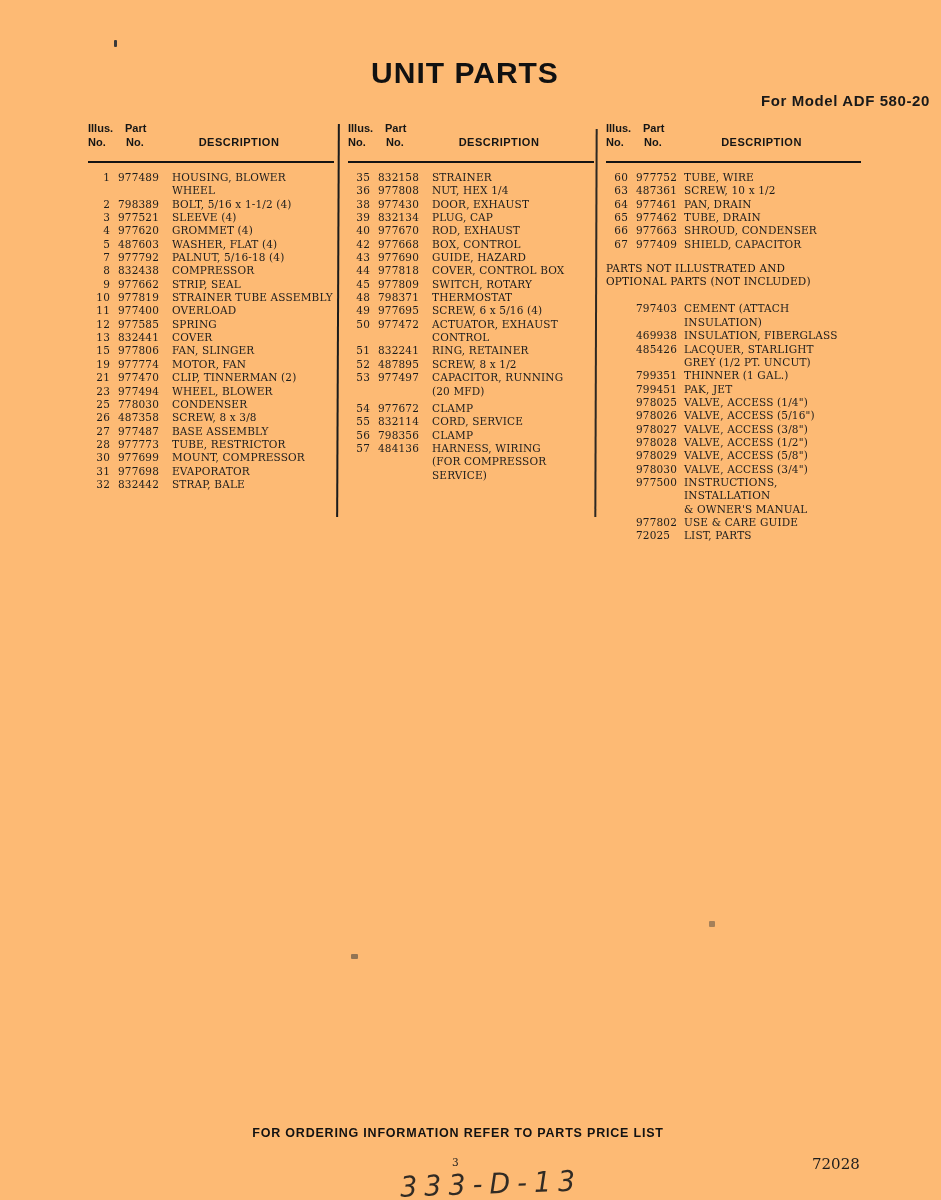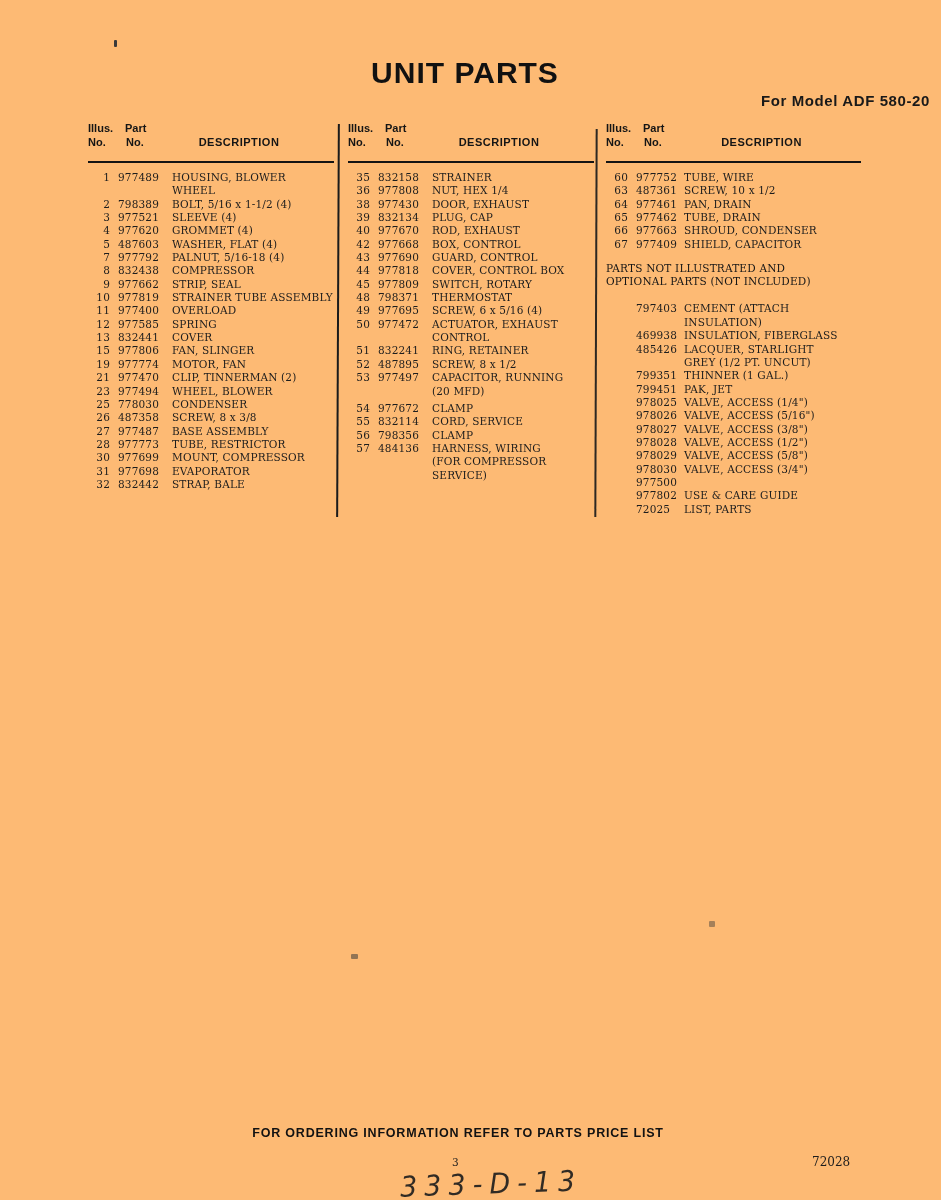--- a/index.html
+++ b/index.html
@@ -48,21 +48,21 @@
   .vline{position:absolute;width:2px;background:#1b1b1b;}
   .v1{left:337px;top:124px;height:393px;transform:rotate(0.25deg);}
   .v2{left:595px;top:129px;height:388px;transform:rotate(0.2deg);opacity:0.92;}
 
   .ordering{
     position:absolute;top:1126px;left:0;width:916px;text-align:center;
     font-family:"Liberation Sans", sans-serif;font-weight:bold;
     font-size:12.5px;letter-spacing:0.8px;color:#121212;
   }
   .pagenum{position:absolute;top:1156px;left:452px;font-size:10.5px;}
-  .docnum{position:absolute;top:1155px;left:812px;font-size:12px;}
+  .docnum{position:absolute;top:1155px;left:812px;font-size:15px;}
   .handwriting{
     position:absolute;top:1168px;left:400px;
     font-family:"DejaVu Sans", sans-serif;font-style:italic;
     font-size:27px;letter-spacing:7px;color:#1c1c1c;
     transform:rotate(-2deg) scaleY(1.05);opacity:0.9;white-space:nowrap;
   }
 
   .speck{position:absolute;background:#3a3a3a;border-radius:1px;}
   .s1{left:114px;top:40px;width:3px;height:7px;}
   .s2{left:351px;top:954px;width:7px;height:5px;opacity:0.55;}
@@ -337,21 +337,21 @@
     <span class="c-part">977668</span>
     <span class="c-desc">
             <div>BOX, CONTROL</div>
           </span>
   </div>
 
   <div class="row">
     <span class="c-illus">43</span>
     <span class="c-part">977690</span>
     <span class="c-desc">
-            <div>GUARD, CONTROL</div>
+            <div>GUIDE, HAZARD</div>
           </span>
   </div>
 
   <div class="row">
     <span class="c-illus">44</span>
     <span class="c-part">977818</span>
     <span class="c-desc">
             <div>COVER, CONTROL BOX</div>
           </span>
   </div>
@@ -601,20 +601,24 @@
     <span class="c-illus"></span>
     <span class="c-part">978030</span>
     <span class="c-desc">
             <div>VALVE, ACCESS (3/4")</div>
           </span>
   </div>
 
   <div class="row">
     <span class="c-illus"></span>
     <span class="c-part">977500</span>
+    <span class="c-desc">
+            <div>INSTRUCTIONS, INSTALLATION</div>
+            <div>&amp; OWNER'S MANUAL</div>
+          </span>
   </div>
 
   <div class="row">
     <span class="c-illus"></span>
     <span class="c-part">977802</span>
     <span class="c-desc">
             <div>USE &amp; CARE GUIDE</div>
           </span>
   </div>
 

